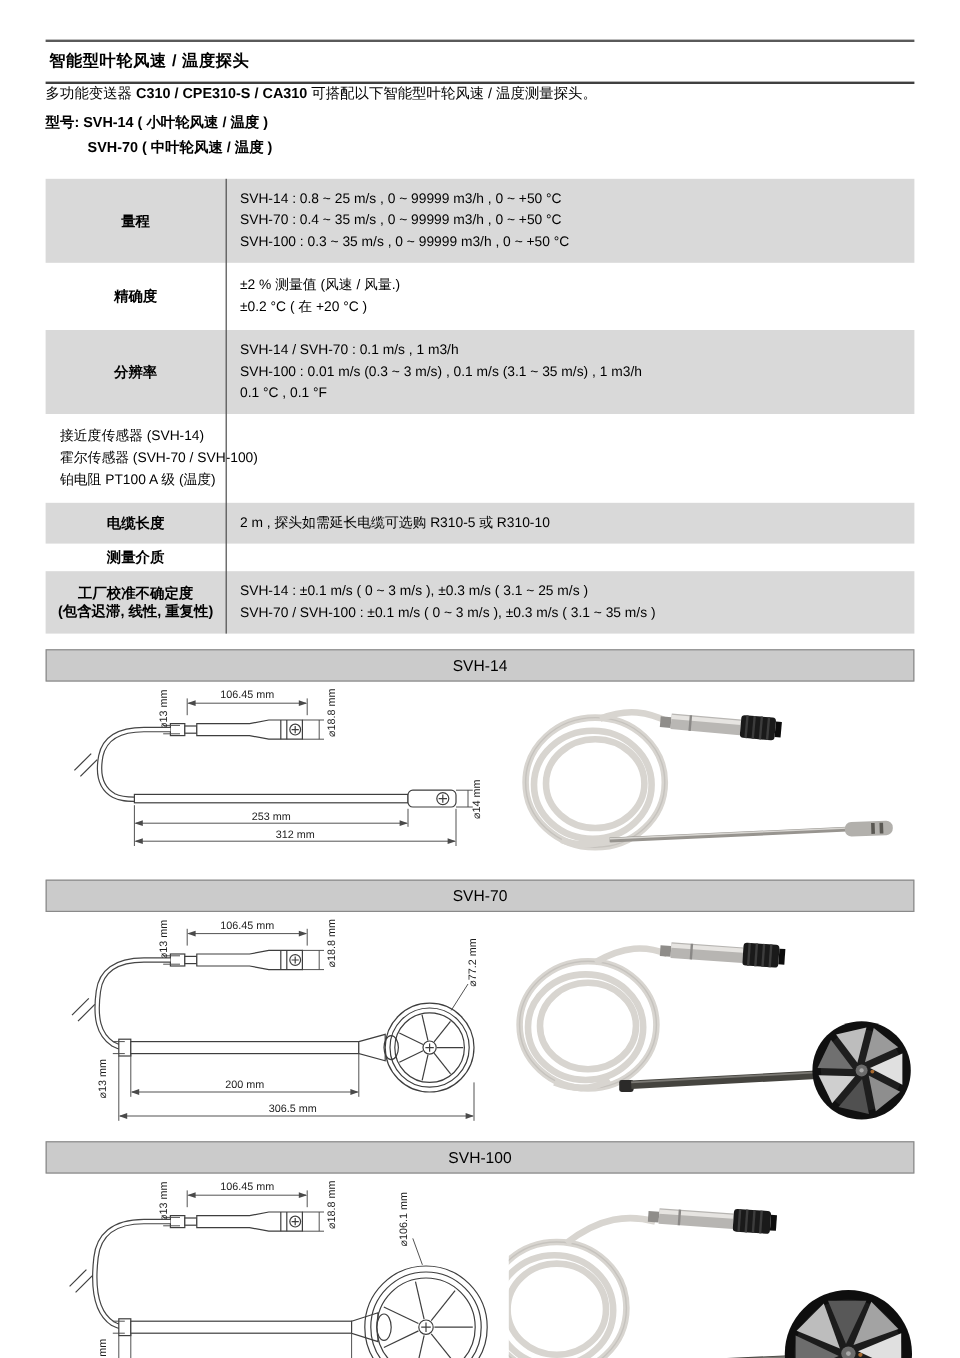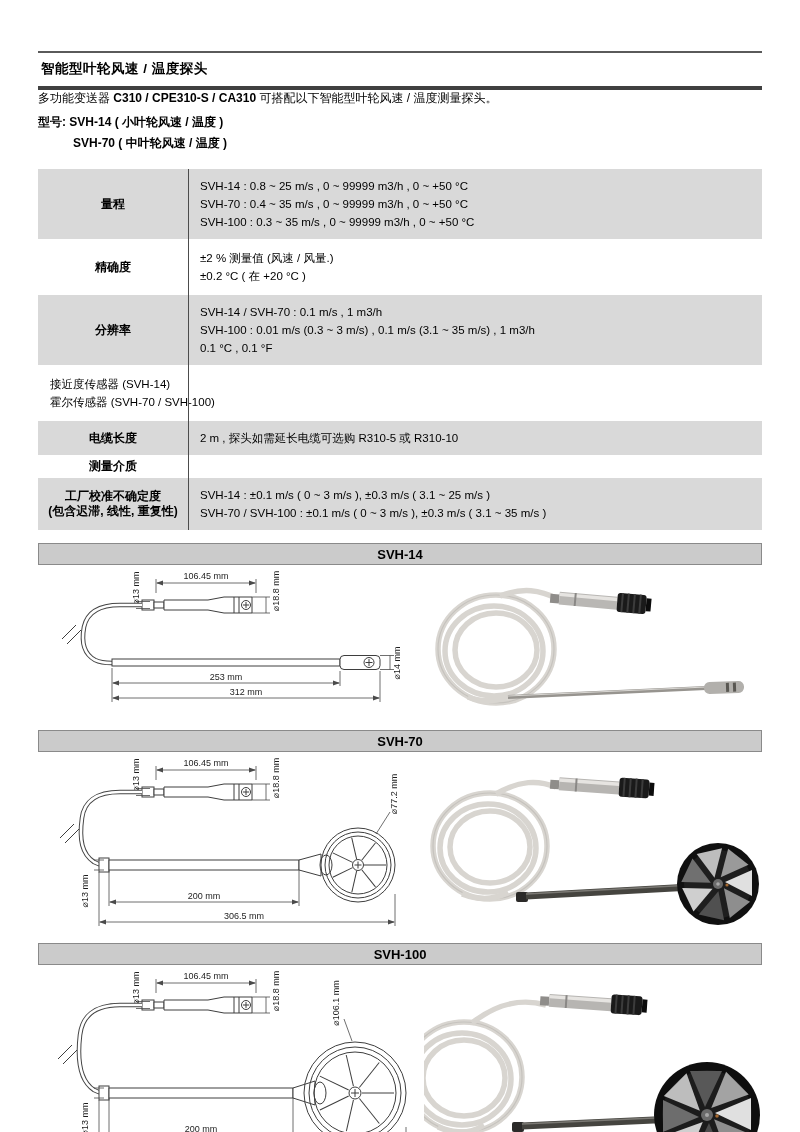--- a/index.html
+++ b/index.html
@@ -1,44 +1,44 @@
 <!DOCTYPE html>
 <html><head>
 <meta charset="utf-8">
 <style>
   * { margin:0; padding:0; box-sizing:border-box; }
   html,body { width:800px; height:1132px; background:#ffffff; overflow:hidden;
               font-family:"Liberation Sans","DejaVu Sans",sans-serif; color:#000; }
   .page { width:800px; height:1132px; padding:0 38px; }
 
   
-  .title-block { margin-top:51px; border-top:2px solid #5a5a5a; border-bottom:4px solid #404040; padding:7px 3px 8px 3px; }
+  .title-block { margin-top:33px; border-top:2px solid #5a5a5a; border-bottom:2px solid #404040; padding:7px 3px 8px 3px; }
   .title { font-size:13.5px; font-weight:bold; letter-spacing:.5px; }
 
   
   .intro { font-size:12px; line-height:17px; }
   .models { margin-top:5px; font-size:12px; font-weight:bold; }
   .models .model-line { line-height:21px; }
   .models .model-line.indent { padding-left:35px; }
 
   
   .spec-table { margin-top:15px; position:relative; }
   .spec-row { display:flex; margin-bottom:2px; }
   .spec-row.gray { background:#d9d9d9; }
   .spec-row.white { background:#ffffff; }
   .spec-label { flex:0 0 150px; display:flex; flex-direction:column; justify-content:center;
                 align-items:center; font-weight:bold; font-size:12px; text-align:center; line-height:15px; padding:2px 0; }
   .spec-value { flex:1; padding:8px 12px; font-size:11.5px; line-height:18px;
                 display:flex; flex-direction:column; justify-content:center; }
   .spec-vline { position:absolute; left:150px; top:0; bottom:0; width:1px; background:#4c4c4c; }
 
   
-  .section-header { margin-top:13px; background:#cbcbcb; border:1px solid #8a8a8a; height:22px;
+  .section-header { margin-top:13px; background:#cbcbcb; border:1px solid #8a8a8a; height:27px;
                     display:flex; align-items:center; justify-content:center;
-                    font-weight:bold; font-size:13px; }
+                    font-weight:normal; font-size:13px; }
   .section-body { display:flex; justify-content:flex-start; align-items:flex-start; margin-top:2px; }
 
   svg { display:block; }
   svg text { font-family:"Liberation Sans","DejaVu Sans",sans-serif; font-size:9px; fill:#1d1d1d; }
   .ln   { stroke:#3e3e3e; stroke-width:1; fill:none; }
   .lnf  { stroke:#3e3e3e; stroke-width:1; fill:#ffffff; }
   .dim  { stroke:#4a4a4a; stroke-width:0.8; fill:none; }
   .ah   { fill:#4a4a4a; stroke:none; }
   .cableO { stroke:#454545; stroke-width:4.6; fill:none; }
   .cableI { stroke:#ffffff; stroke-width:2.6; fill:none; }
@@ -89,20 +89,21 @@
         <div>SVH-14 / SVH-70 : 0.1 m/s , 1 m3/h</div>
         <div>SVH-100 : 0.01 m/s (0.3 ~ 3 m/s) , 0.1 m/s (3.1 ~ 35 m/s) , 1 m3/h</div>
         <div>0.1 °C , 0.1 °F</div>
       </div>
     </div>
 
     <div class="spec-row white">
       <div class="spec-value">
         <div>接近度传感器 (SVH-14)</div>
         <div>霍尔传感器 (SVH-70 / SVH-100)</div>
+        <div>铂电阻 PT100 A 级 (温度)</div>
       </div>
     </div>
 
     <div class="spec-row gray">
       <div class="spec-label">电缆长度</div>
       <div class="spec-value">
         <div>2 m , 探头如需延长电缆可选购 R310-5 或 R310-10</div>
       </div>
     </div>
 

